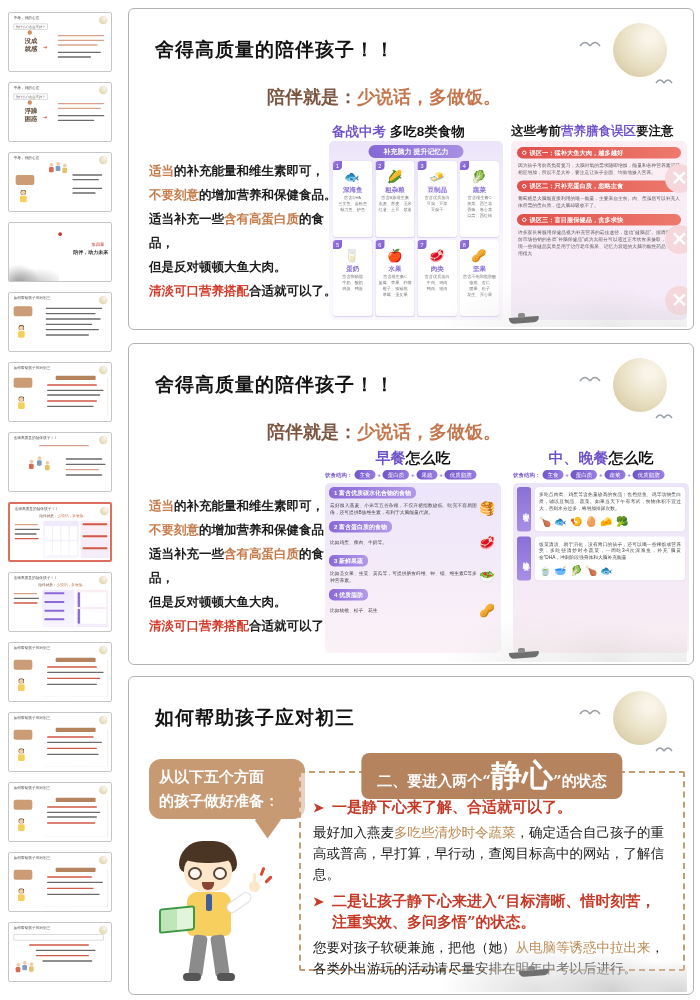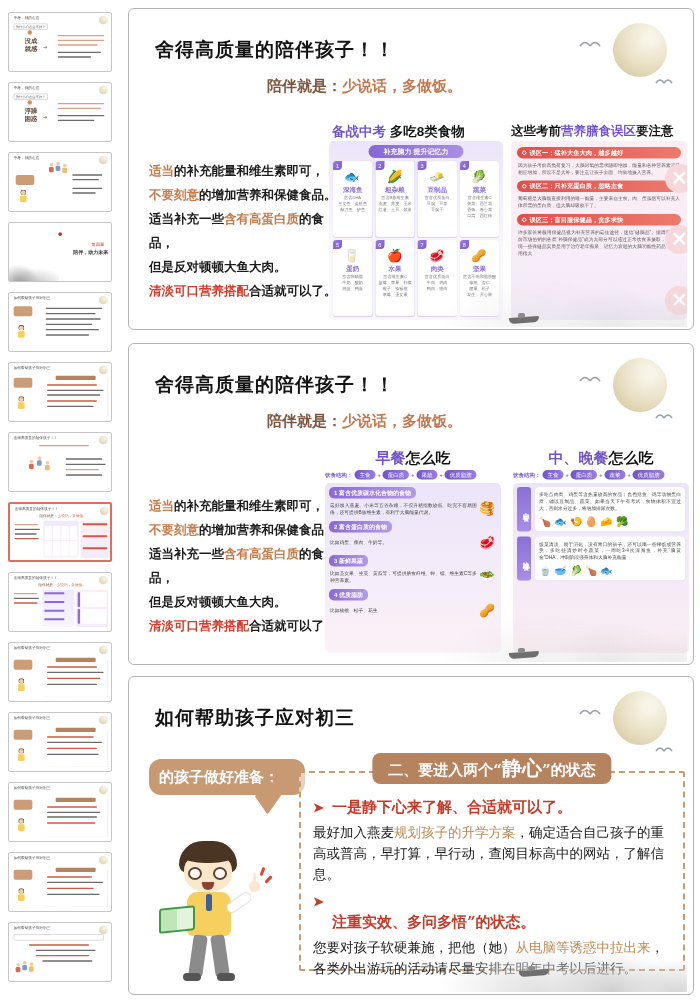--- a/index.html
+++ b/index.html
@@ -48,21 +48,21 @@
   .th-sub { position:absolute; left:88px; top:28px; font-size:11px; white-space:nowrap; }
   .th-sub .a { color:#7d5640; } .th-sub .b { color:#c4764d; }
 
   
   .slide { position:absolute; left:128px; width:566px; background:#fff; border:1px solid #b3b3b3; border-radius:6px; overflow:hidden; }
   .moon { position:absolute; right:26px; top:14px; width:54px; height:54px; border-radius:50%;
           background:radial-gradient(circle at 68% 28%, #f8f4e8 10%, #e8dfc2 55%, #cfc096 100%); }
   .birds { position:absolute; stroke:#9aa0a6; fill:none; stroke-width:1.5; }
   .stitle { position:absolute; left:26px; top:28px; font-size:19px; font-weight:bold; color:#141414;
             letter-spacing:1px; font-family:"DejaVu Serif",serif; }
-  .subtitle { position:absolute; left:138px; top:68px; font-size:15px; font-weight:bold;
+  .subtitle { position:absolute; left:138px; top:76px; font-size:18px; font-weight:bold;
               font-family:"DejaVu Serif",serif; white-space:nowrap; }
   .subtitle .sa { color:#7d5640; } .subtitle .sb { color:#c4764d; }
   .para { position:absolute; left:20px; top:150px; width:190px; font-size:12.5px; font-weight:bold;
           line-height:24px; color:#1c1c1c; font-family:"DejaVu Serif",serif; }
   .hl-o { color:#c57b4a; } .hl-r { color:#d43b2a; }
 
   .iwrap { position:absolute; }
   .iscale { position:relative; transform:scale(0.5); transform-origin:0 0; }
 
   
@@ -119,21 +119,21 @@
             color:#fff; font-weight:bold; font-size:15px; line-height:24px; padding:6px 10px;
             font-family:"DejaVu Serif",serif; }
   .bubble::after { content:""; position:absolute; right:26px; bottom:-12px; width:22px; height:22px;
                    background:#c89a73; transform:rotate(55deg) skew(20deg); }
   .sbox { position:absolute; left:170px; top:94px; width:386px; height:200px; border:2px dashed #c79d6f;
           border-radius:2px; background:rgba(255,255,255,.55); padding:18px 12px 6px 12px; }
   .sbox-h { position:absolute; left:50%; top:-20px; transform:translateX(-50%); background:#b6835f;
             border-radius:8px; color:#fff; padding:2px 16px; white-space:nowrap;
             font-family:"DejaVu Serif",serif; }
   .sbox-h .pre,.sbox-h .post { font-size:15px; font-weight:bold; }
-  .sbox-h .em { font-size:20px; font-weight:bold; }
+  .sbox-h .em { font-size:31px; font-weight:bold; }
   .bullet { display:flex; gap:8px; font-size:15px; font-weight:bold; color:#c63a28; line-height:21px;
             font-family:"DejaVu Serif",serif; margin-top:6px; }
   .bullet .arr { color:#c63a28; font-size:13px; }
   .bodytx { font-size:13.5px; color:#1a1a1a; line-height:21px; margin-top:4px;
             font-family:"DejaVu Serif",serif; }
   .hl-t { color:#bd8a52; }
 
   
   .mtn { position:absolute; right:6px; bottom:2px; width:250px; height:74px; pointer-events:none;
          background:radial-gradient(90px 56px at 70% 100%, #cfcfcf, rgba(207,207,207,0) 72%),
@@ -633,20 +633,21 @@
   <div class="moon"></div>
   <svg class="birds" style="right:88px;top:28px;width:26px;height:12px">
       <path d="M1 9 Q6 2 11 9 M11 9 Q16 2 21 9"></path>
     </svg>
   <svg class="birds" style="right:16px;top:66px;width:22px;height:10px">
       <path d="M1 8 Q5 2 9 8 M9 8 Q13 2 17 8"></path>
     </svg>
   <h1 class="stitle">如何帮助孩子应对初三</h1>
 
   <div class="bubble">
+    <div>从以下五个方面</div>
     <div>的孩子做好准备：</div>
   </div>
 
   <div class="boy">
     <div class="hair"></div>
     <div class="face"></div>
     <div class="fringe"></div>
     <div class="gl l"></div>
     <div class="gl r"></div>
     <div class="mouth"></div>
@@ -663,23 +664,23 @@
     <div class="shL"></div>
     <div class="shR"></div>
   </div>
 
   <div class="sbox">
     <div class="sbox-h"><span class="pre">二、要进入两个“</span><span class="em">静心</span><span class="post">”的状态</span></div>
     <div class="bullet">
         <span class="arr">➤</span>
         <span>一是静下心来了解、合适就可以了。</span>
       </div>
-    <div class="bodytx"><span>最好加入燕麦</span><span class="hl-t">规划孩子的升学方案</span><span>，确定适合自己孩子的重高或普高，早打算，早行动，查阅目标高中的网站，了解信息。</span></div>
+    <div class="bodytx"><span>最好加入燕麦</span><span class="hl-t">多吃些清炒时令蔬菜</span><span>，确定适合自己孩子的重高或普高，早打算，早行动，查阅目标高中的网站，了解信息。</span></div>
     <div class="bullet">
         <span class="arr">➤</span>
-        <span><br><span>注重实效、多问多悟”的状态。</span></span>
+        <span><span>二是让孩子静下心来进入“目标清晰、惜时刻苦，</span><br><span>注重实效、多问多悟”的状态。</span></span>
       </div>
     <div class="bodytx"><span>您要对孩子软硬兼施，把他（她）</span><span class="hl-t">从电脑等诱惑中拉出来</span><span>，各类外出游玩的活动请尽量安排在明年中考以后进行。</span></div>
   </div>
 
   <div class="mtn"></div>
   <div class="boat" style="left:390px;bottom:18px"></div>
 </section>
 
 </body></html>

